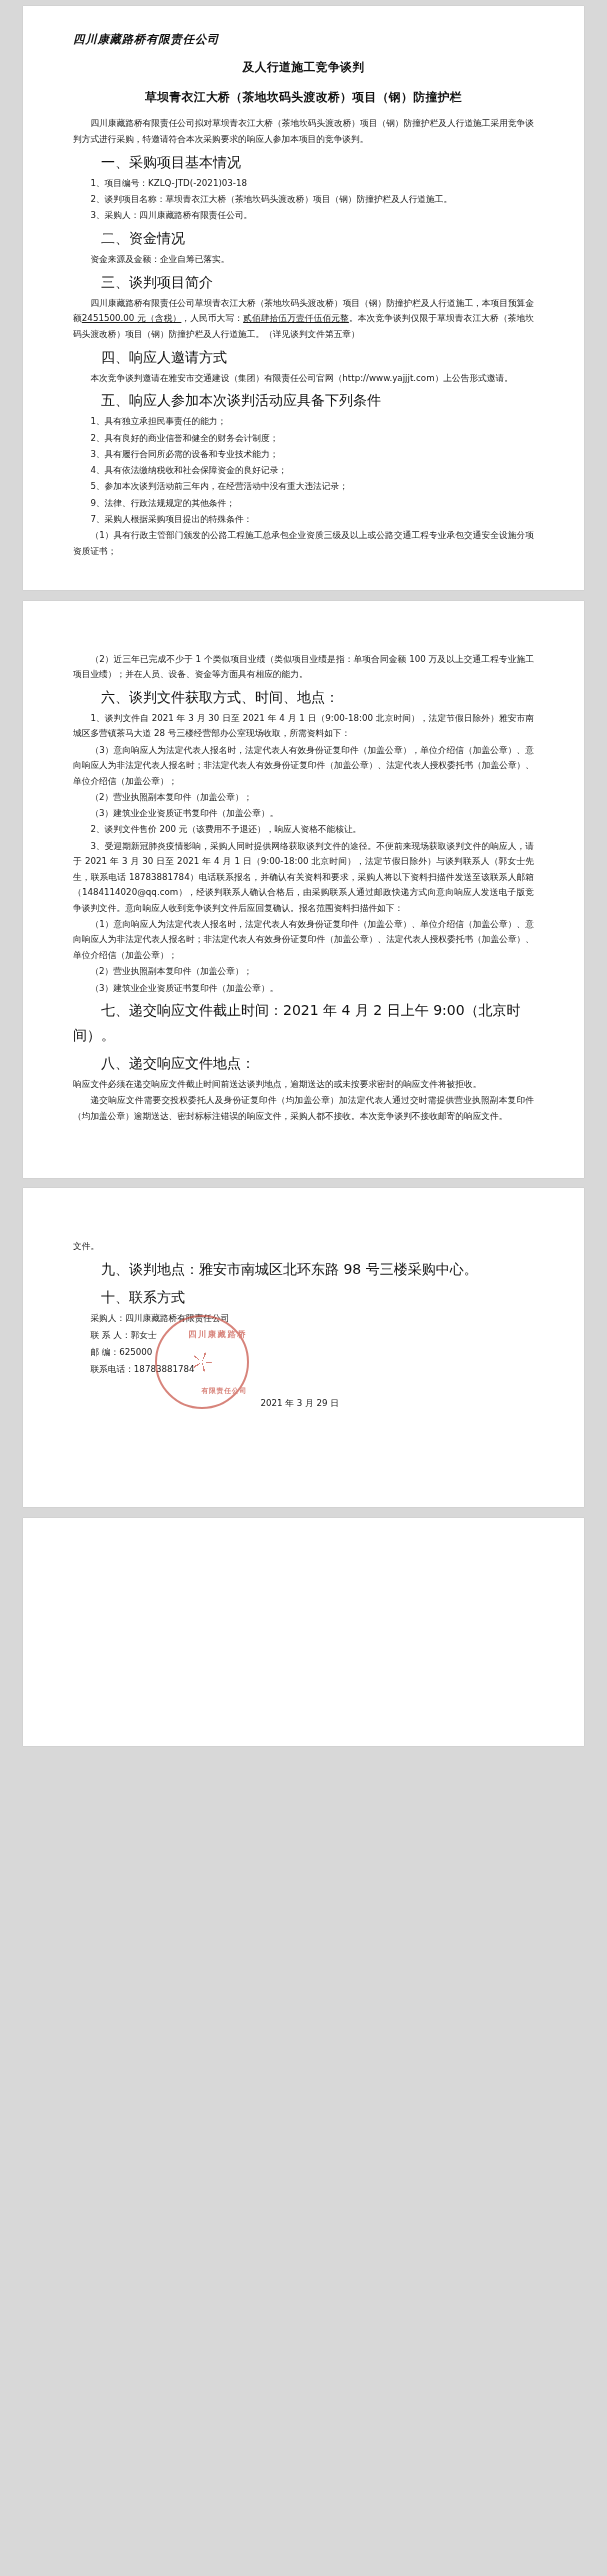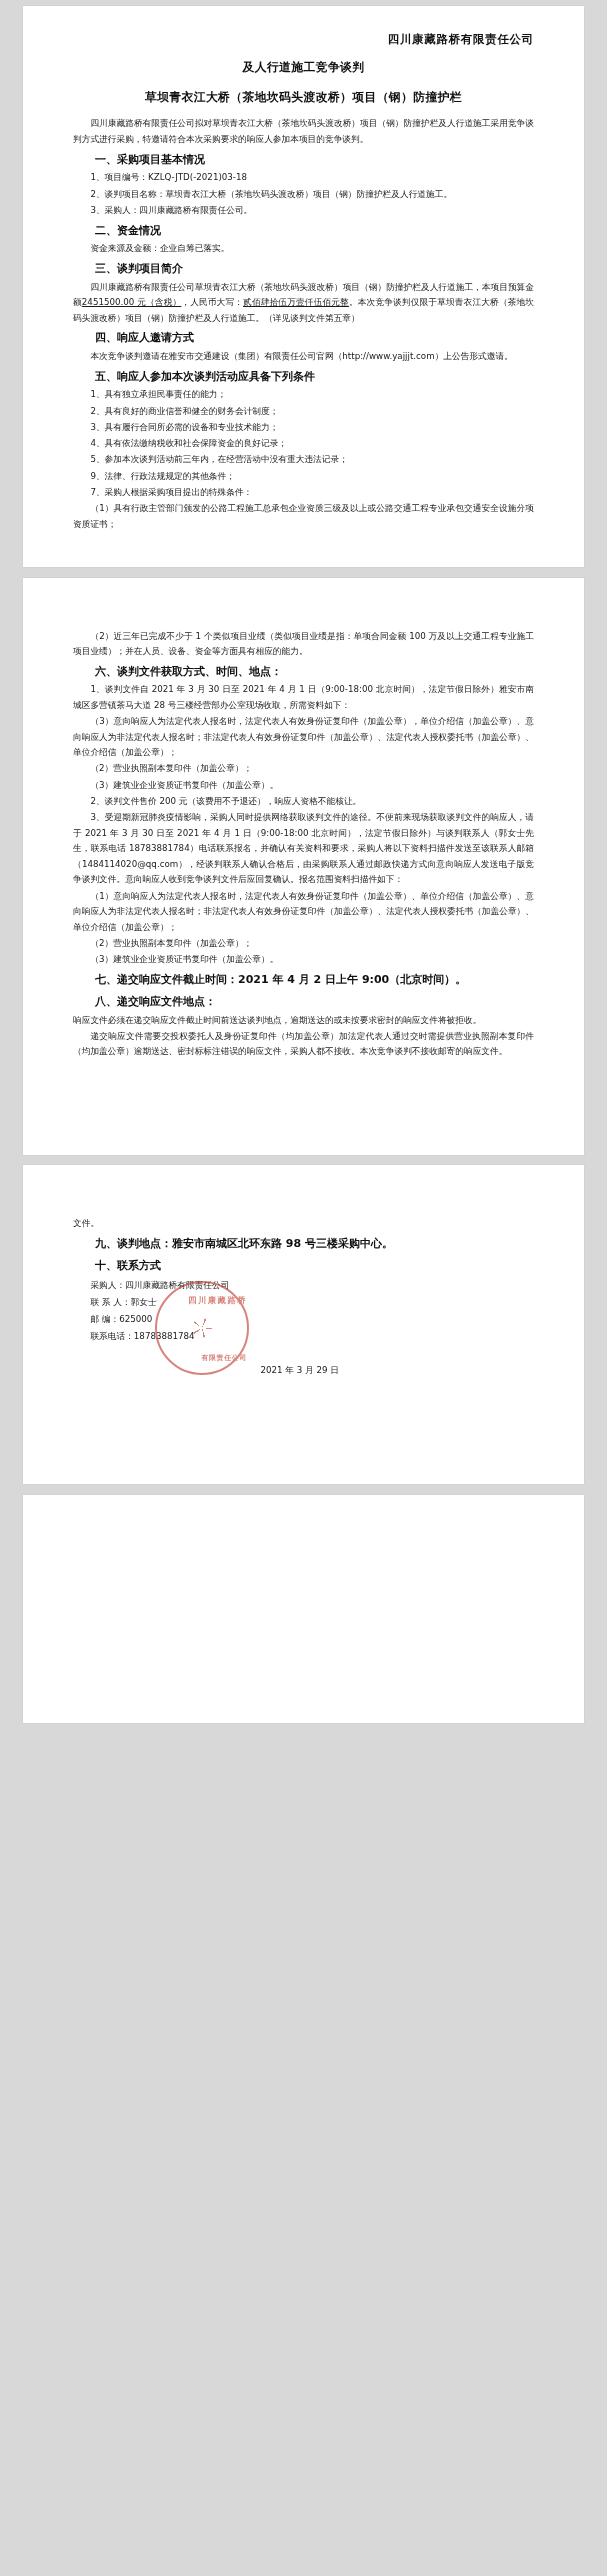--- a/index.html
+++ b/index.html
@@ -23,48 +23,49 @@
     padding:21px 50px 30px 50px;
     position:relative;
     box-shadow:0 0 0.8px rgba(0,0,0,.25);
   }
   .page-1{min-height:561px;}
   .page-2{min-height:577px;}
   .page-3{min-height:319px;}
   .page-4{min-height:228px;}
 
   .company{
-    text-align:right;
+    text-align:left;
     font-size:11.4px;
     font-weight:bold;
     letter-spacing:0.8px;
     margin:4.6px 0 10.6px 0;
     color:#111;
+    font-style:italic;
   }
   .title{
     text-align:center;
     font-size:11.8px;
     font-weight:bold;
     line-height:1.75;
     margin:0 0 9px 0;
     color:#111;
     letter-spacing:0.4px;
   }
   p.body{
     font-size:8.7px;
     line-height:1.78;
     text-align:justify;
     margin:0 0 0.8px 0;
     color:#1a1a1a;
     text-indent:2em;
   }
   p.noind{text-indent:0;}
   p.h2{
-    font-size:11px;
-    font-weight:bold;
+    font-size:14px;
+    font-weight:normal;
     line-height:1.8;
     margin:2.3px 0 0.8px 0;
     color:#111;
     text-indent:2em;
   }
   .u{ text-decoration:underline; }
   .spacer-lg{height:30px;}
   .date{
     text-align:center;
     font-size:8.7px;

